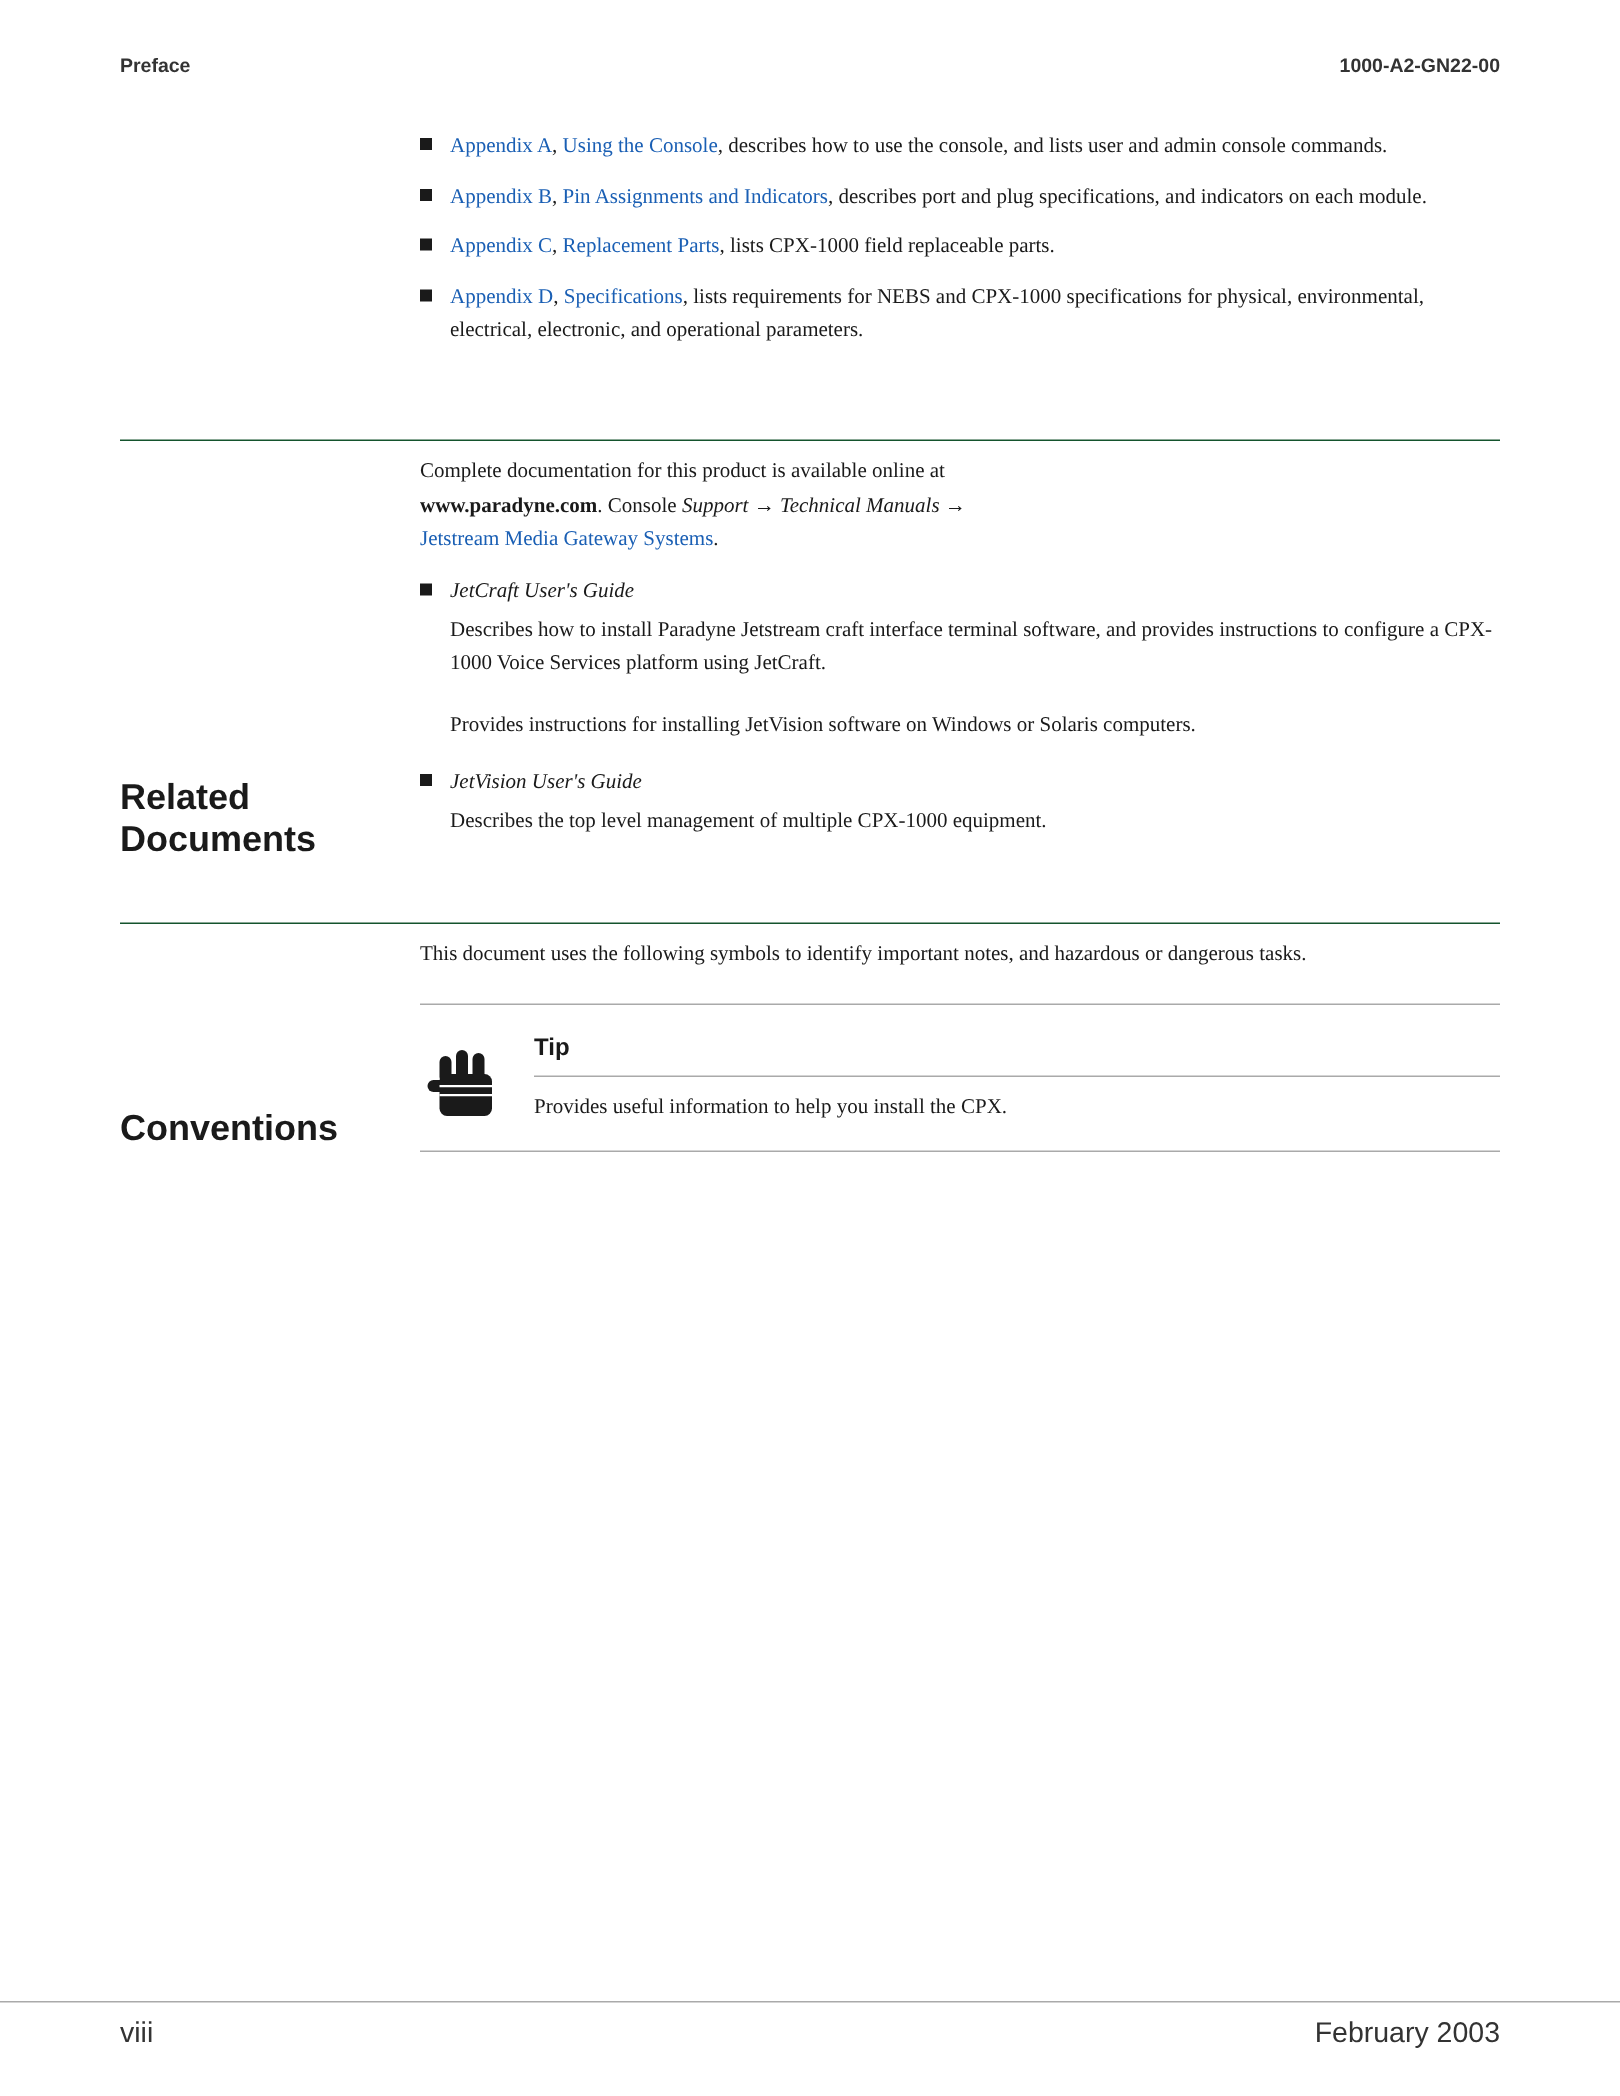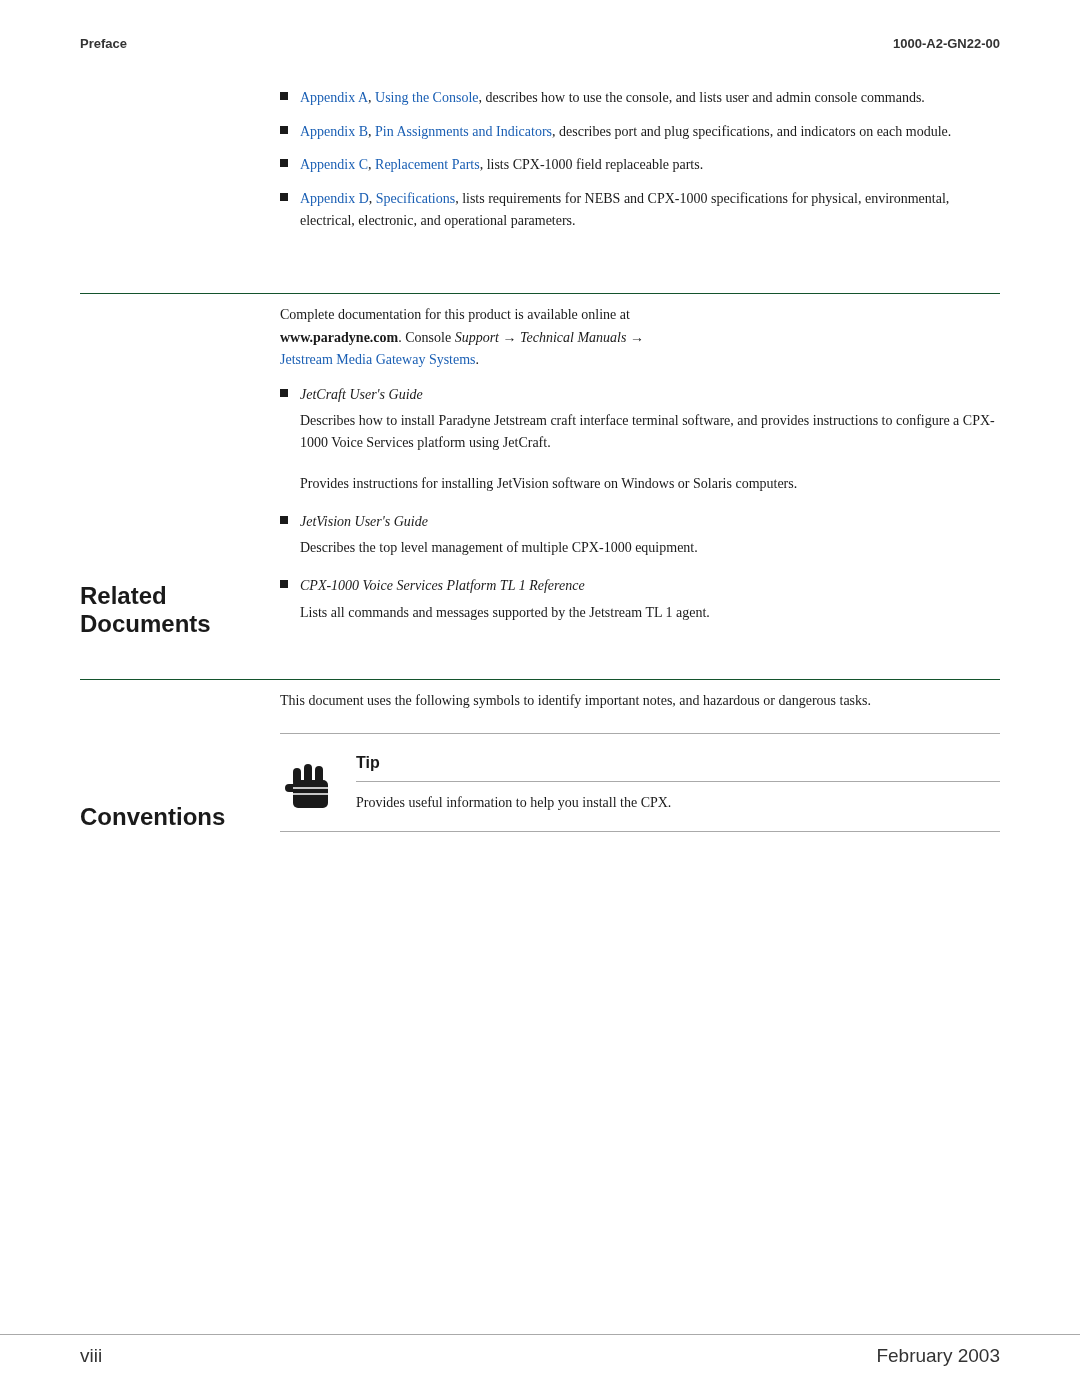--- a/index.html
+++ b/index.html
@@ -301,29 +301,20 @@
           <li>
             <div>
               <div style="display:flex; align-items:flex-start;">
                 <span class="bullet-square" style="margin-top:5px;"></span>
                 <em><span>JetVision User's Guide</span></em>
               </div>
               <div class="sub-bullet-desc">Describes the top level management of multiple CPX-1000 equipment.</div>
             </div>
           </li>
 
-          <li>
-            <div>
-              <div style="display:flex; align-items:flex-start;">
-                <span class="bullet-square" style="margin-top:5px;"></span>
-                <em><span>CPX-1000 Voice Services Platform TL 1 Reference</span></em>
-              </div>
-              <div class="sub-bullet-desc">Lists all commands and messages supported by the Jetstream TL 1 agent.</div>
-            </div>
-          </li>
 
         </ul>
 
 
       </div>
     </div>
 
     <div class="section" style="margin-top: 40px;">
       <div class="section-title" style="white-space: pre-line;">Conventions</div>
       <div class="section-body">

